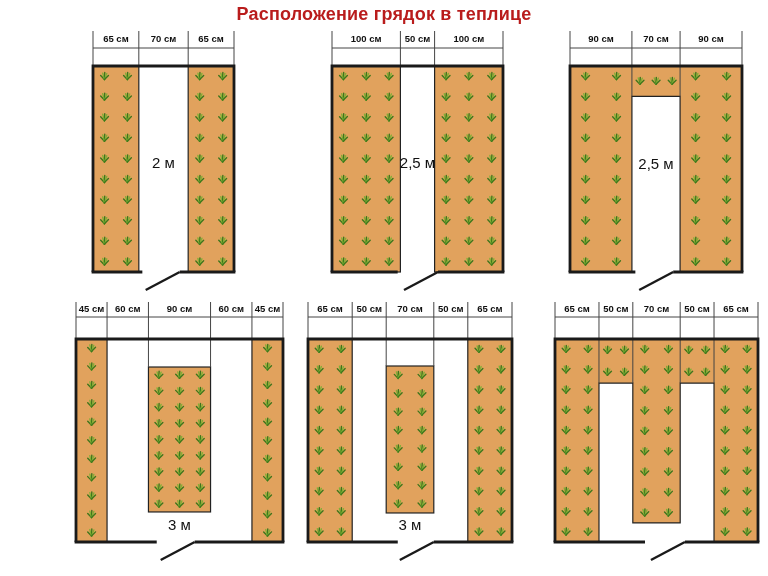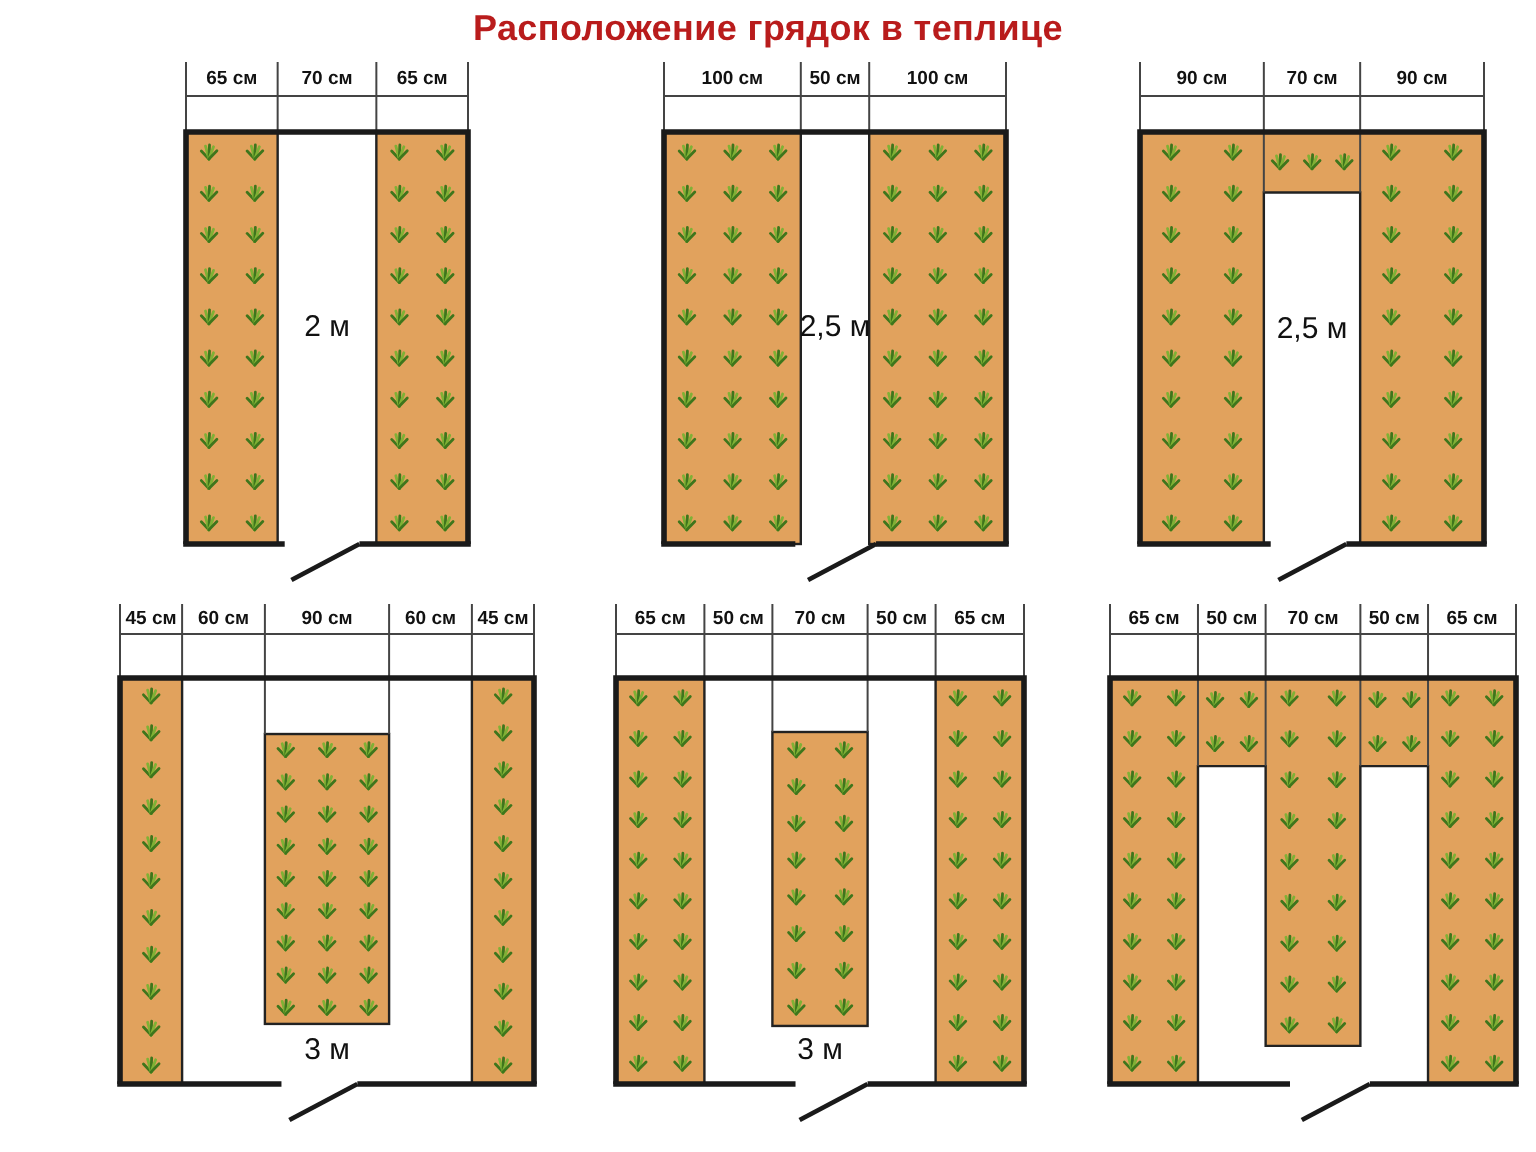--- a/index.html
+++ b/index.html
@@ -1100,21 +1100,21 @@
         </g>
         <g>
           <path d="M 31 247 L 31 41 L 203 41 L 203 247" fill="none" stroke="#1a1a1a" stroke-width="2.8"></path>
           <line x1="29.6" y1="247" x2="96.36" y2="247" stroke="#1a1a1a" stroke-width="2.8"></line>
           <line x1="134.2" y1="247" x2="204.4" y2="247" stroke="#1a1a1a" stroke-width="2.8"></line>
           <line x1="134.2" y1="247" x2="100.19999999999999" y2="265" stroke="#1a1a1a" stroke-width="2.4"></line>
         </g>
         <text x="117" y="143.85" text-anchor="middle" class="aisle-label">2,5 м</text>
       </svg>
     </div>
-    <div class="cell" style="left: 0px; top: 295px; width: 256px; height: 281px;">
+    <div class="cell" style="left: 16px; top: 295px; width: 256px; height: 281px;">
       <svg width="256" height="281" viewBox="0 0 256 281">
         <g>
           <rect x="33" y="44" width="31.049999999999997" height="203" fill="#e1a25d" stroke="#222222" stroke-width="1.2"></rect>
           <rect x="208.95" y="44" width="31.049999999999983" height="203" fill="#e1a25d" stroke="#222222" stroke-width="1.2"></rect>
           <rect x="105.44999999999999" y="72.01400000000001" width="62.099999999999994" height="144.94199999999998" fill="#e1a25d" stroke="#222222" stroke-width="1.2"></rect>
         </g>
         <g>
           <line x1="33" y1="7" x2="33" y2="44" stroke="#444444" stroke-width="1"></line>
           <line x1="64.05" y1="7" x2="64.05" y2="44" stroke="#444444" stroke-width="1"></line>
           <line x1="105.44999999999999" y1="7" x2="105.44999999999999" y2="72.01400000000001" stroke="#444444" stroke-width="1"></line>

